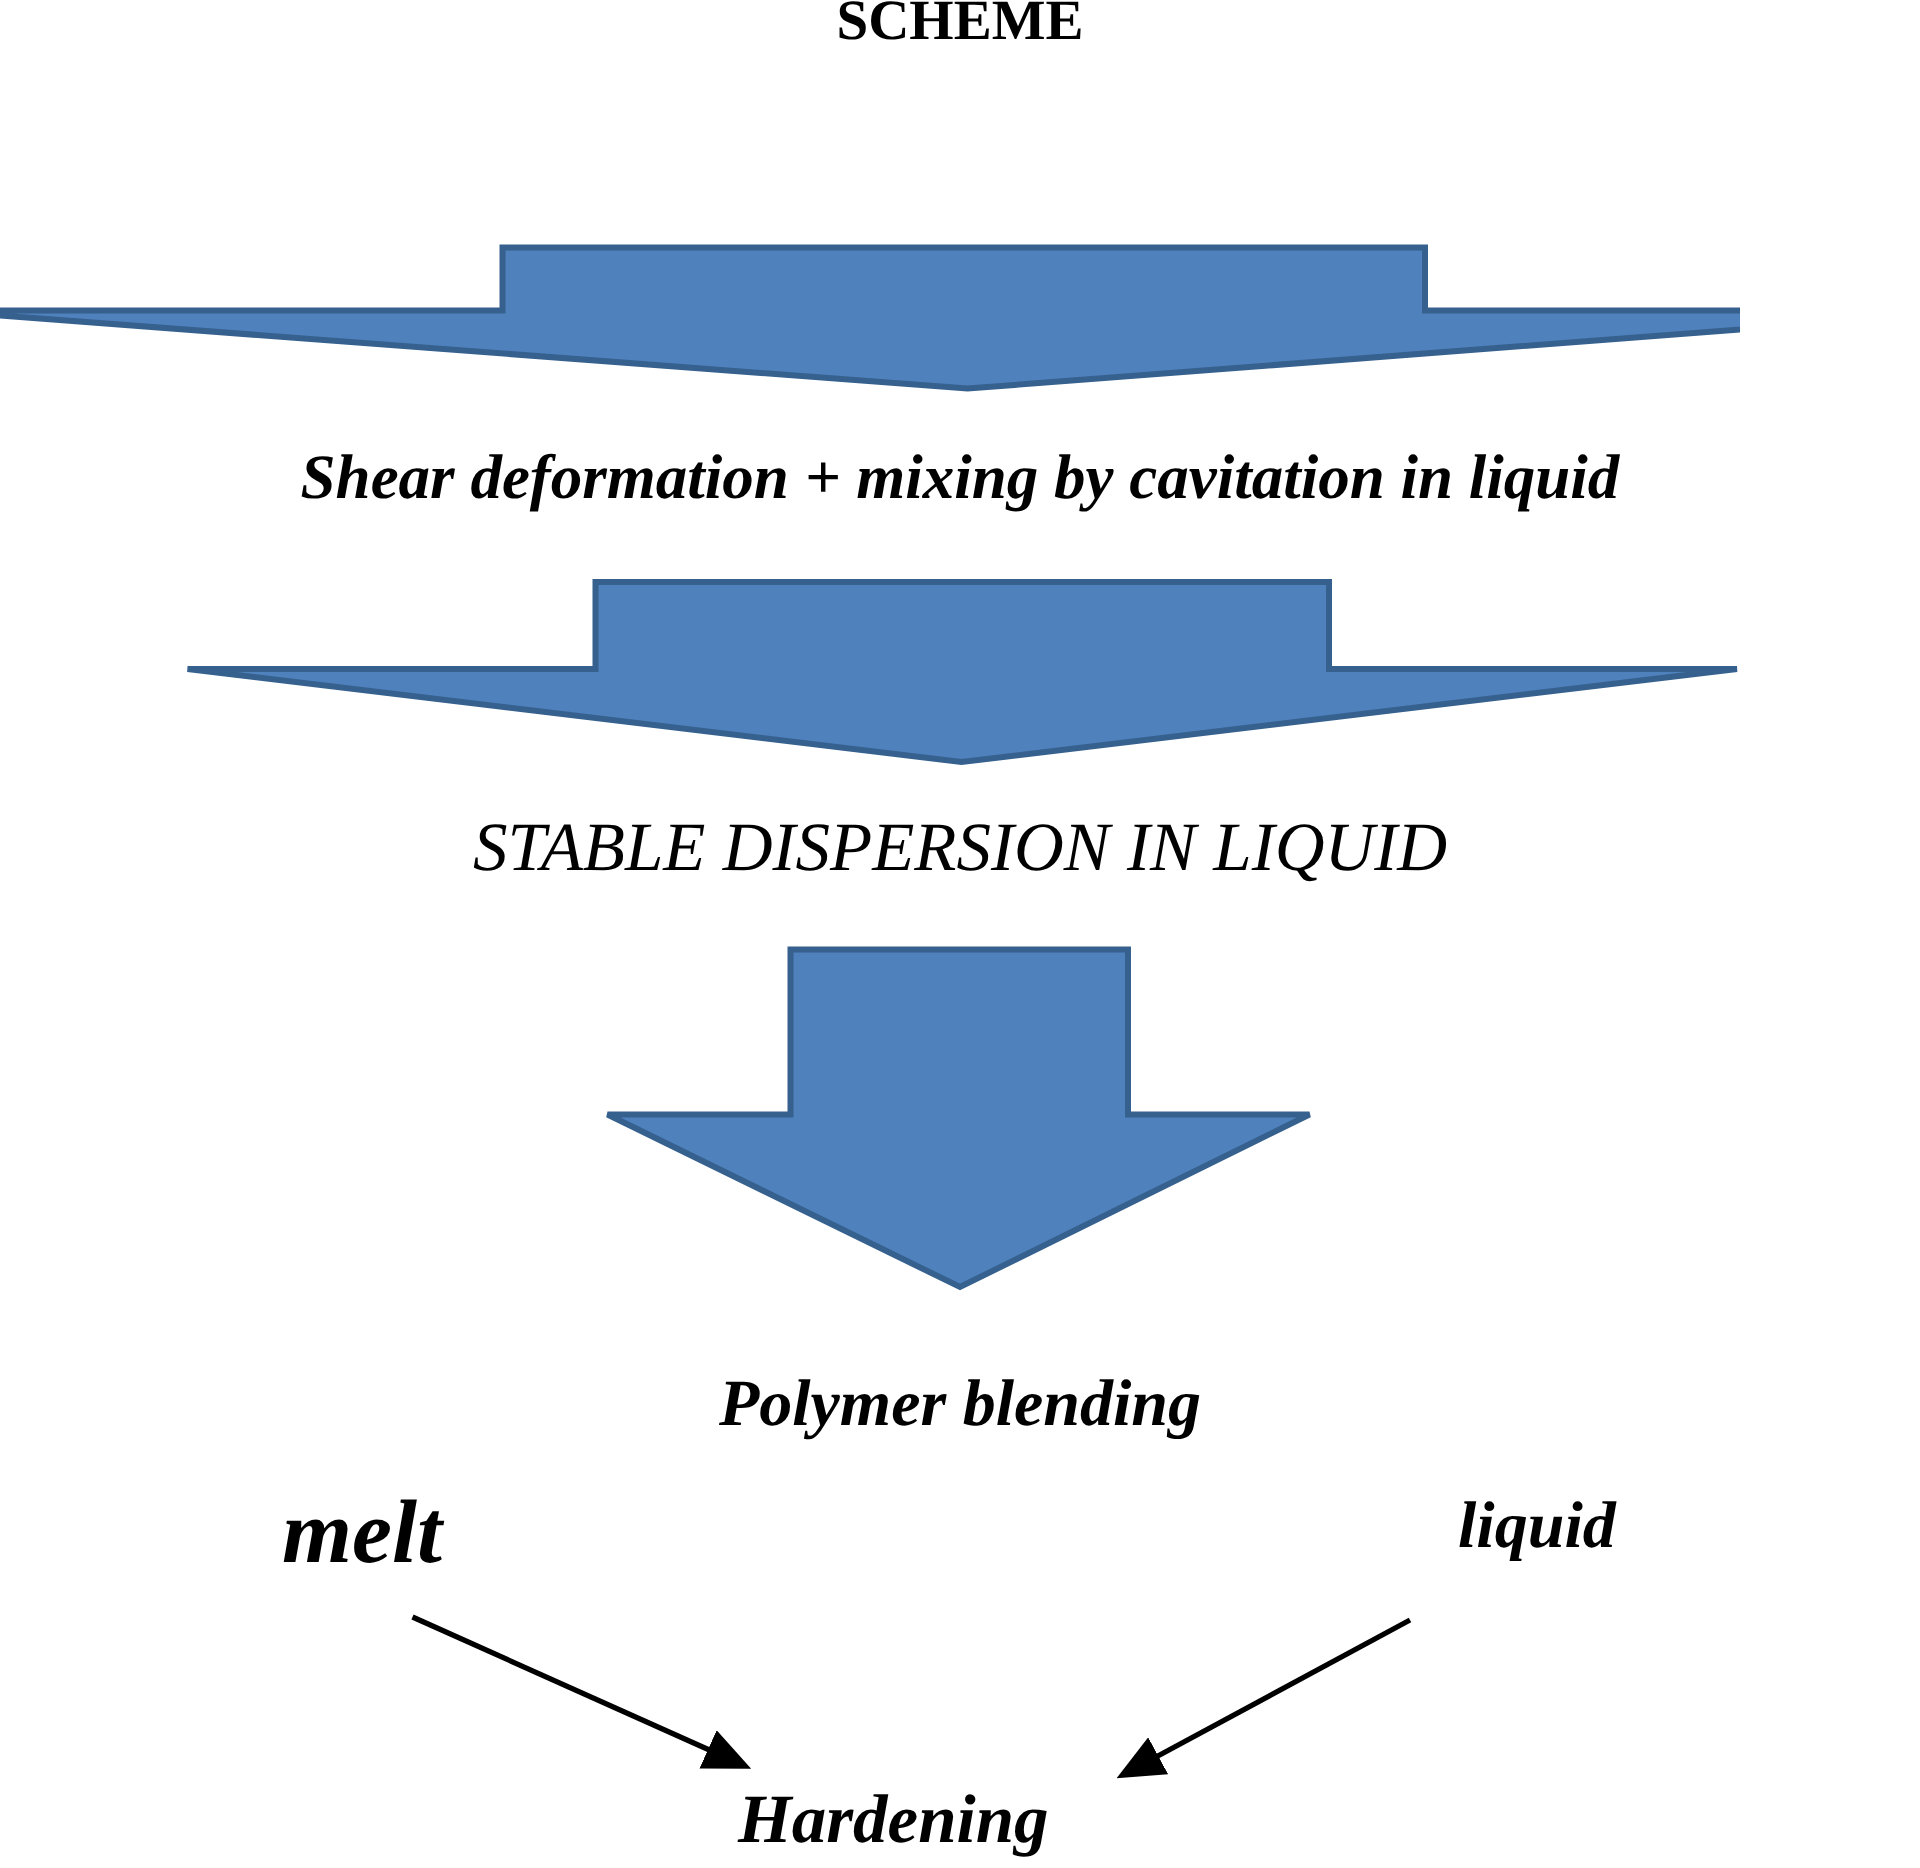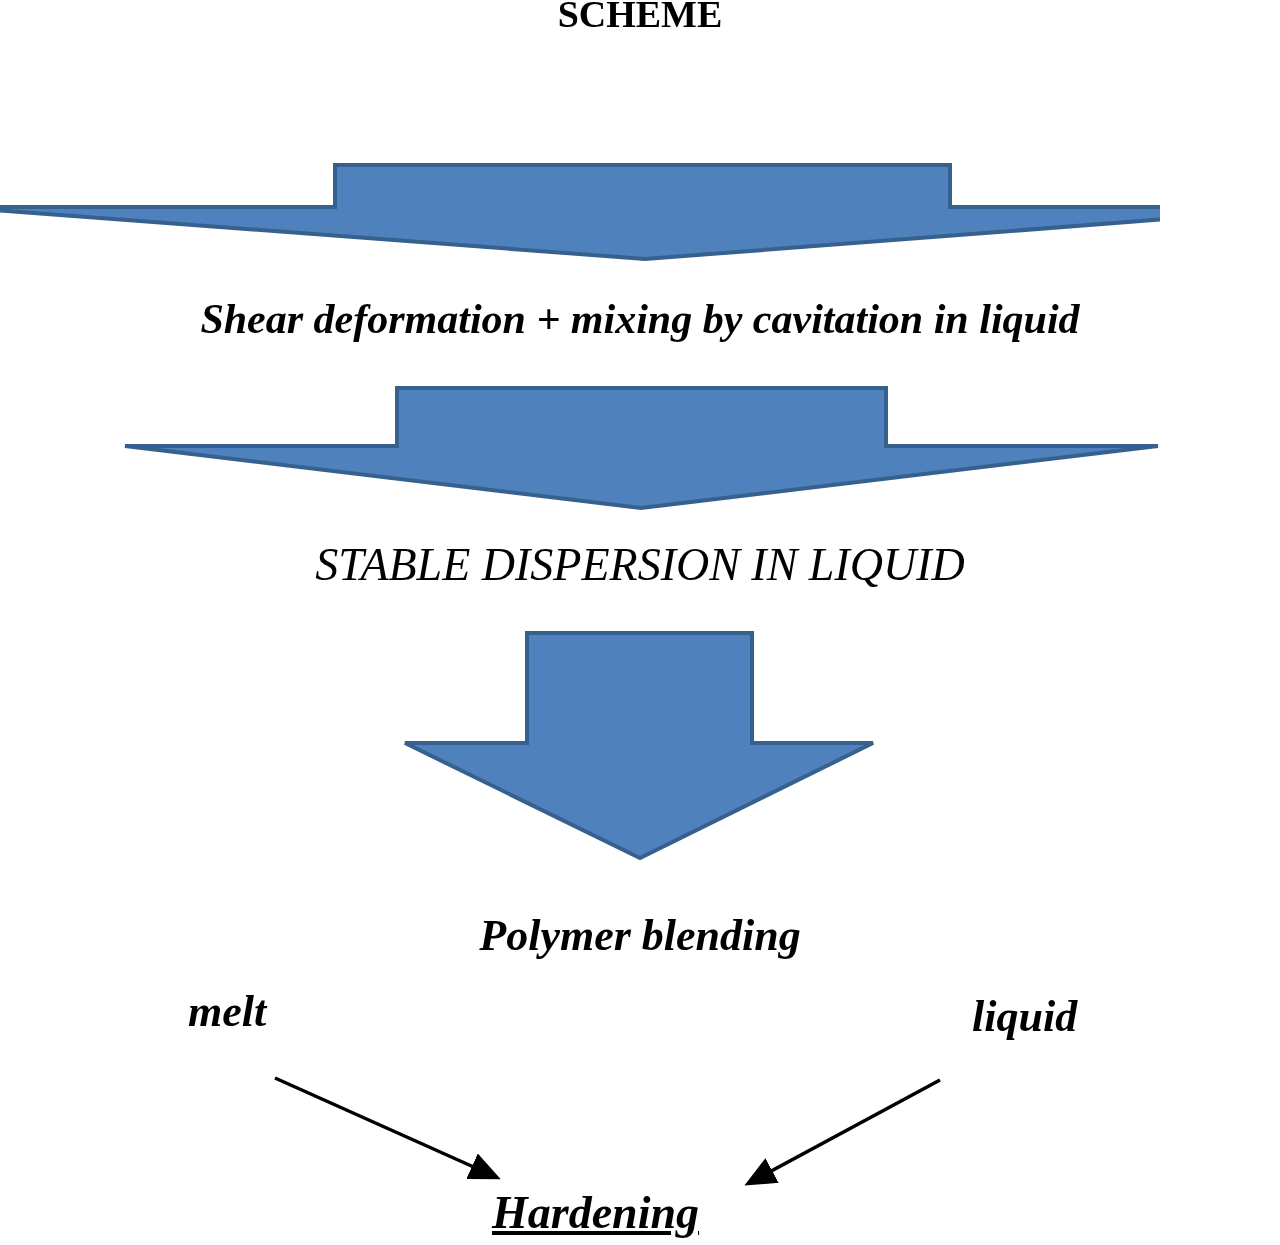--- a/index.html
+++ b/index.html
@@ -54,38 +54,37 @@
   .step3 {
     top: 896px;
     font-size: 44px;
     font-weight: bold;
     font-style: italic;
     margin-top: 16px;
   }
   .melt {
     top: 988px;
     left: 188px;
-    font-size: 44px;
+    font-size: 60px;
     font-weight: bold;
     font-style: italic;
   }
   .liquid {
     top: 993px;
     left: 972px;
     font-size: 44px;
     font-weight: bold;
     font-style: italic;
   }
   .hardening {
     top: 1188px;
     left: 492px;
     font-size: 46px;
     font-weight: bold;
     font-style: italic;
-    text-decoration: underline;
   }
   svg.flow {
     position: absolute;
     top: 0;
     left: 0;
   }
   .block-arrow {
     fill: var(--arrow-fill, #4f81bd);
     stroke: var(--arrow-border, #36618e);
     stroke-width: 4;

